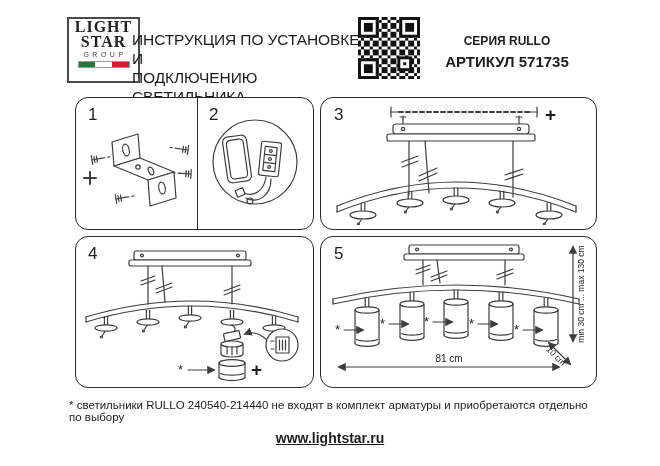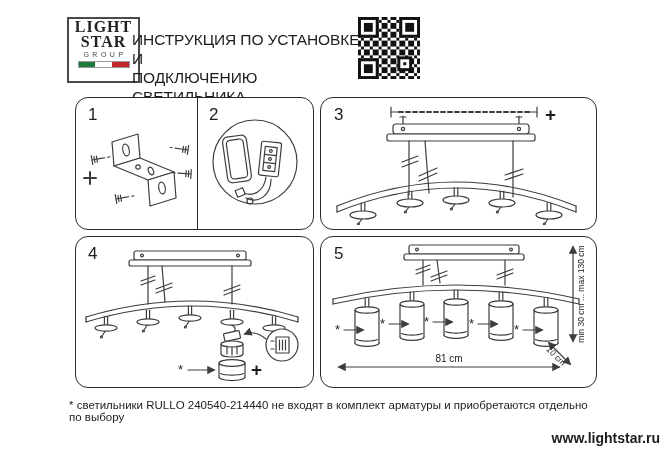--- a/index.html
+++ b/index.html
@@ -39,21 +39,21 @@
   svg.art{position:absolute;left:0;top:0;}
 
   svg .ln{stroke:var(--line,#3d3d3d);fill:none;stroke-width:1.2;stroke-linecap:round;stroke-linejoin:round;}
   svg .lnf{stroke:var(--line,#3d3d3d);fill:#fff;stroke-width:1.2;stroke-linejoin:round;}
   svg .dsh{stroke-dasharray:4 3;}
   svg .thk{stroke-width:2;}
   svg text{fill:var(--ink,#1d1d1d);font-family:"Liberation Sans",sans-serif;}
 
   
   .footnote{position:absolute;left:69px;top:399px;width:530px;font-size:11.5px;color:#1d1d1d;}
-  .site{position:absolute;left:0;right:0;top:430px;text-align:right;font-size:14px;font-weight:700;}
+  .site{position:absolute;left:0;right:0;top:430px;text-align:center;font-size:14px;font-weight:700;text-decoration:underline;}
 </style>
 </head>
 <body>
 
 <svg width="0" height="0" style="position:absolute" aria-hidden="true">
   <defs>
     <marker id="arr" viewBox="0 0 10 10" refX="8" refY="5" markerWidth="7" markerHeight="7" orient="auto-start-reverse">
       <path d="M0,0 L10,5 L0,10 z" fill="#3d3d3d"></path>
     </marker>
   </defs>
@@ -99,20 +99,22 @@
       <rect x="0" y="42" width="21" height="21" fill="#111"></rect>
       <rect x="3" y="45" width="15" height="15" fill="#fff"></rect>
       <rect x="6" y="48" width="9" height="9" fill="#111"></rect>
       <rect x="40" y="40" width="15" height="15" fill="#111"></rect>
       <rect x="43" y="43" width="9" height="9" fill="#fff"></rect>
       <rect x="46" y="46" width="3" height="3" fill="#111"></rect>
     </g>
   </svg>
 
   <div class="series-block">
+    <div class="series">СЕРИЯ RULLO</div>
+    <div class="article">АРТИКУЛ 571735</div>
   </div>
 
   <div class="panel box-a">
     <div class="divider"></div>
 
     <div class="sub sub1">
       <div class="pnum" style="left:12px;top:7px">1</div>
       <svg class="art" width="121" height="131" viewBox="0 0 121 131">
         <path class="ln thk" d="M14,74 V86 M8,80 H20"></path>
 

